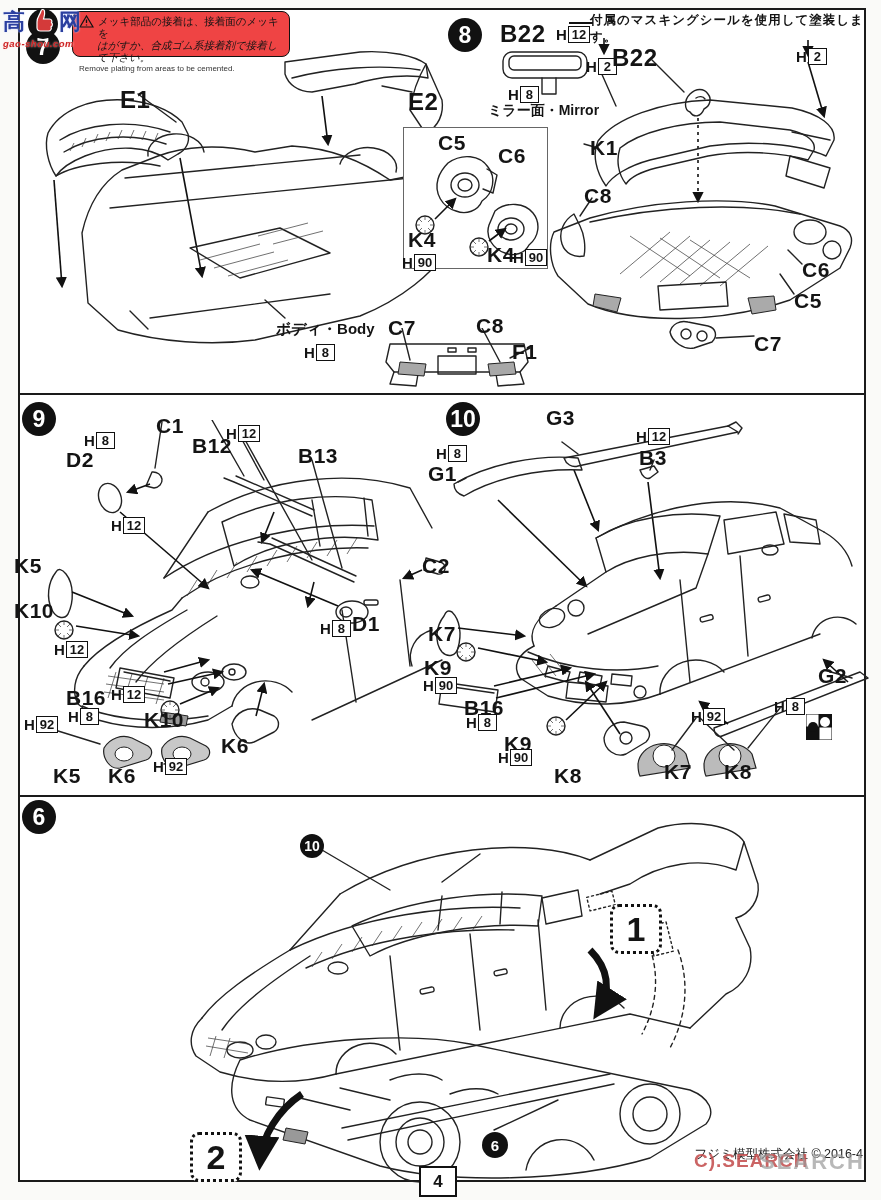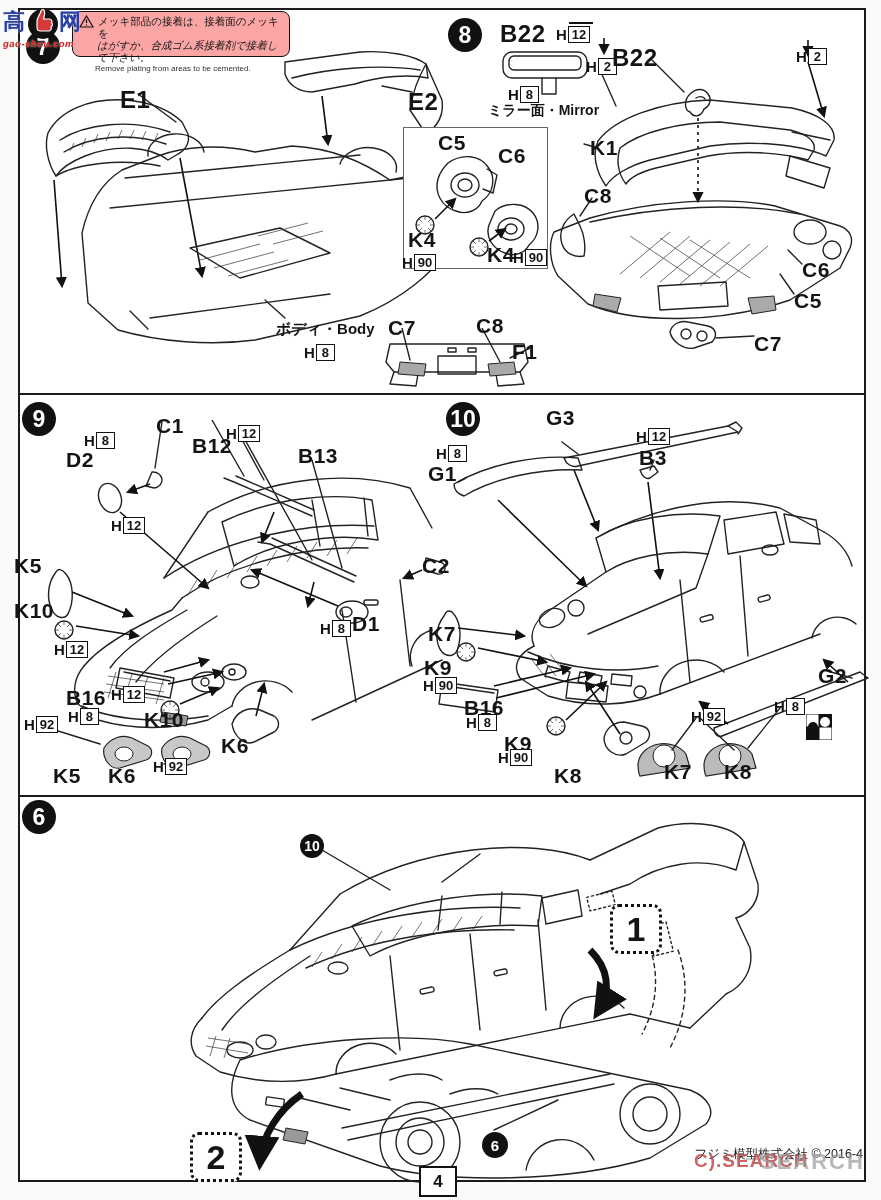--- a/index.html
+++ b/index.html
@@ -16,24 +16,24 @@
   .part{position:absolute;font-weight:bold;font-size:21px;letter-spacing:.5px;white-space:nowrap;}
   .part.big{font-size:24px;}
   .paint{position:absolute;display:flex;align-items:center;gap:1px;font-weight:bold;font-size:15px;white-space:nowrap;}
   .paint .bx{display:inline-block;border:1.5px solid #111;background:#fff;font-size:13px;line-height:15px;padding:0 3px;min-width:11px;text-align:center;}
   .paint.ov{position:absolute;}
   .paint.ov::before{content:"";position:absolute;top:-4px;left:13px;width:24px;height:1.5px;background:#111;}
   .badge{position:absolute;background:#111;color:#fff;border-radius:50%;display:flex;align-items:center;justify-content:center;font-weight:bold;z-index:3;}
   .badge.step{width:34px;height:34px;font-size:23px;}
   .badge.sm{width:24px;height:24px;font-size:14px;}
   .dbox{position:absolute;border:3.5px dotted #111;border-radius:9px;background:#fff;display:flex;align-items:center;justify-content:center;font-weight:bold;font-size:34px;z-index:3;}
-  .warnbox{position:absolute;left:72px;top:11px;width:218px;height:46px;border:1.5px solid #111;border-radius:8px;background:#fca5a5;padding:3px 5px 2px 6px;box-sizing:border-box;z-index:2;}
+  .warnbox{position:absolute;left:72px;top:11px;width:218px;height:46px;border:1.5px solid #111;border-radius:8px;background:#ef4444;padding:3px 5px 2px 6px;box-sizing:border-box;z-index:2;}
   .warnrow{display:flex;gap:4px;font-size:10.5px;line-height:12px;}
   .warnrow .jp2{margin-left:18px;font-style:italic;}
-  .warn-en{font-size:8px;color:#333;margin-left:16px;margin-top:1px;}
+  .warn-en{font-size:8px;color:#333;margin-top:1px;}
   .note{position:absolute;font-size:12.5px;letter-spacing:1px;font-weight:bold;}
   .jm{position:absolute;font-weight:bold;white-space:nowrap;}
   .insetbox{position:absolute;left:403px;top:127px;width:143px;height:140px;border:1.5px solid #666;background:#fff;}
   .pagenum{position:absolute;left:419px;top:1166px;width:34px;height:27px;border:2px solid #111;background:#fff;display:flex;align-items:center;justify-content:center;font-weight:bold;font-size:17px;z-index:4;}
   .company{position:absolute;right:18px;top:1146px;font-size:12.5px;color:#222;z-index:4;}
   .wm-red{position:absolute;left:694px;top:1150px;font-size:19px;font-weight:bold;color:#c24a4a;opacity:.85;letter-spacing:1px;z-index:5;}
   .wm-gray{position:absolute;left:760px;top:1149px;font-size:22px;font-weight:bold;color:#9b9b9b;opacity:.7;letter-spacing:2px;z-index:5;}
   .wm-tl{position:absolute;left:3px;top:4px;z-index:6;width:80px;}
   .wm-tl .row{display:flex;align-items:center;}
   .wm-tl .cn{font-size:22px;font-weight:bold;color:#2a3f9f;text-shadow:0 0 2px #cdd6ff;}
@@ -148,20 +148,21 @@
   <span class="paint ov" style="left:556px;top:26px">
       <span>H</span>
       <span class="bx">12</span>
     </span>
   <span class="paint" style="left:508px;top:86px">
       <span>H</span>
       <span class="bx">8</span>
     </span>
   <span class="jm" style="left:488px;top:102px;font-size:14px">ミラー面・Mirror</span>
 
+  <span class="note" style="left:590px;top:12px">付属のマスキングシールを使用して塗装します。</span>
 
   <svg style="left:540px;top:36px" width="336" height="315" viewBox="0 0 336 315">
     <defs>
         <marker id="a8" viewBox="0 0 10 10" refX="8" refY="5" markerWidth="7" markerHeight="7" orient="auto-start-reverse">
           <path d="M0,0 L10,5 L0,10 Z" fill="#111"></path>
         </marker>
       </defs>
     <path class="ar" d="M64,2 L64,17" marker-end="url(#a8)" stroke-width="2.2"></path>
     <path class="ar" d="M268,4 L268,19" marker-end="url(#a8)" stroke-width="2.2"></path>
 

